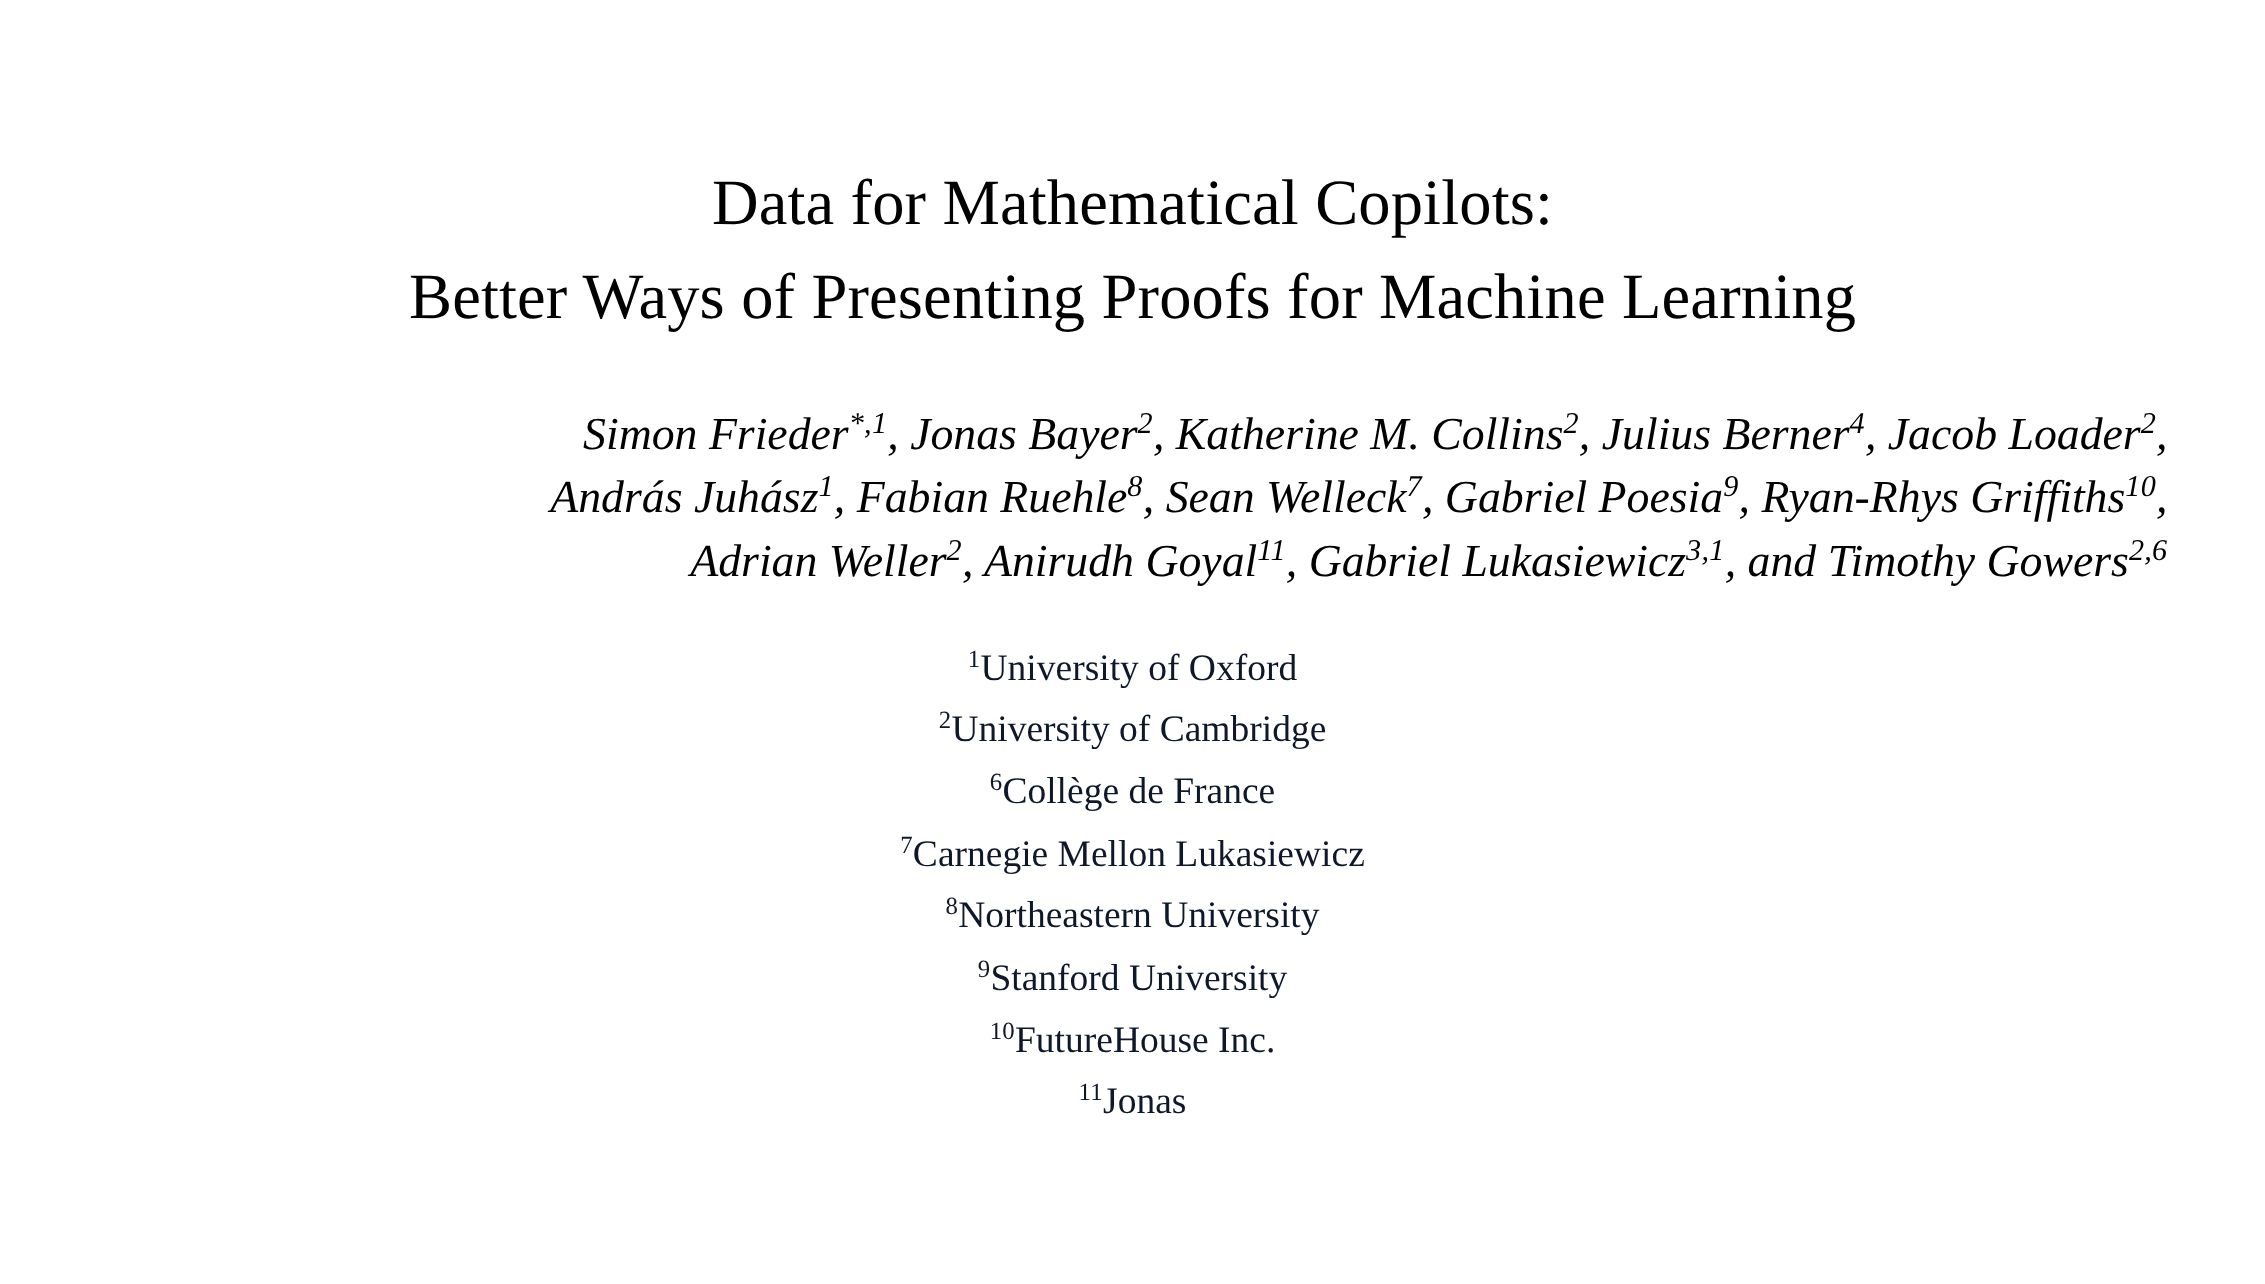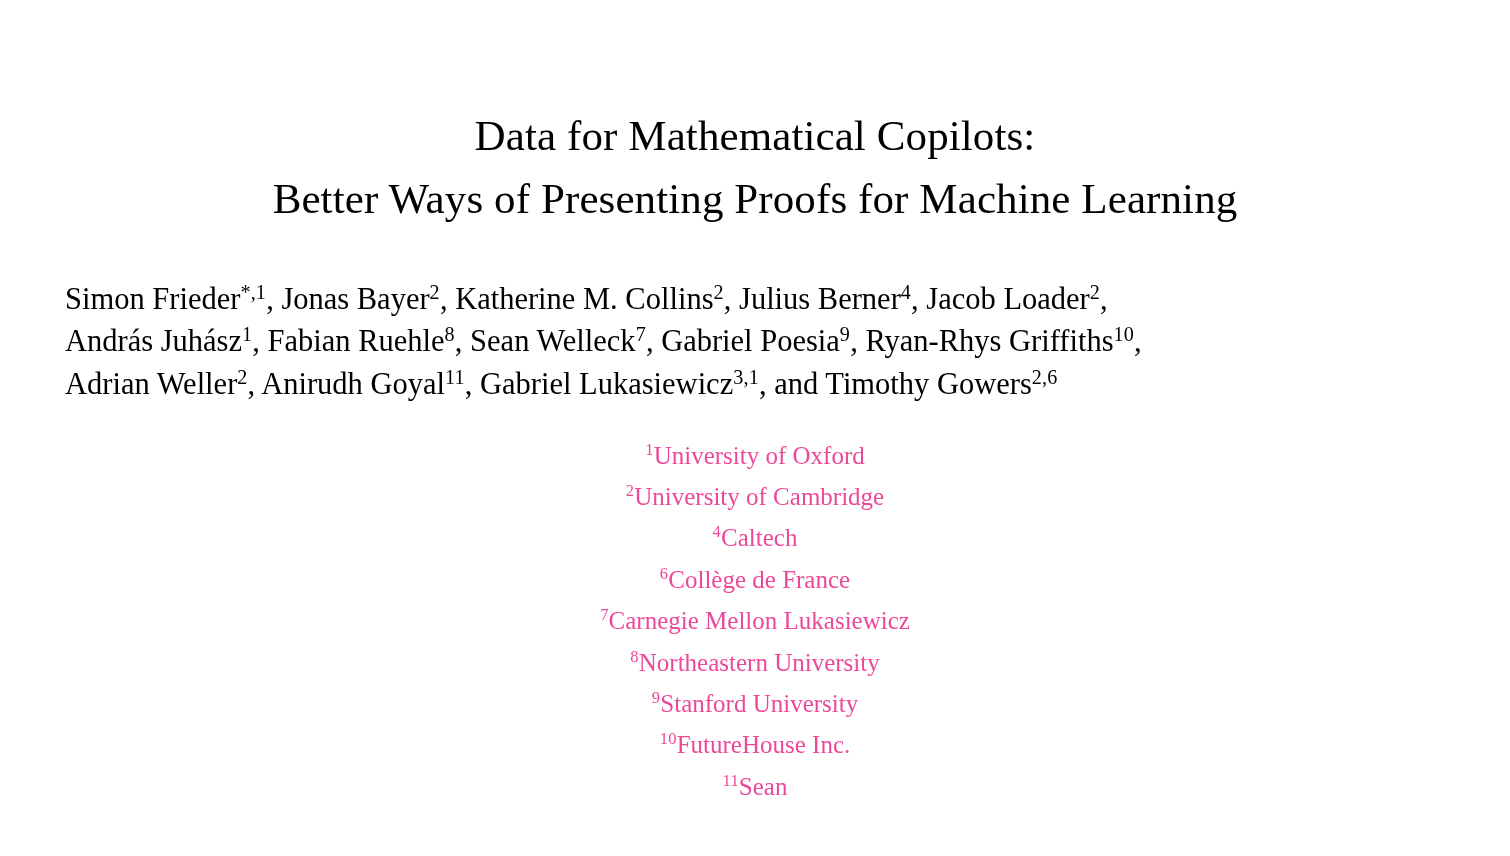--- a/index.html
+++ b/index.html
@@ -43,22 +43,23 @@
     font-weight: 400;
     line-height: 1.47;
     letter-spacing: 0.1px;
     color: #000000;
     white-space: nowrap;
   }
 
   
   .authors-block {
     width: 1380px;
-    margin-top: 48px;
-    text-align: left;
+    margin-top: 38px;
+    text-align: right;
+    font-style: italic;
   }
 
   .author-line {
     display: block;
     font-family: "Liberation Serif", "DejaVu Serif", serif;
     font-size: 30.5px;
     font-weight: 400;
     line-height: 1.38;
     color: #000000;
     white-space: nowrap;
@@ -70,21 +71,21 @@
     margin-top: 30px;
     text-align: center;
   }
 
   .affiliation-line {
     display: block;
     font-family: "Liberation Serif", "DejaVu Serif", serif;
     font-size: 25px;
     font-weight: 400;
     line-height: 1.655;
-    color: #ec4899;
+    color: #0f172a;
     white-space: nowrap;
   }
 
   
   sup.mark {
     font-size: 0.66em;
     vertical-align: 0.52em;
     line-height: 0;
     letter-spacing: 0.2px;
   }
@@ -108,22 +109,21 @@
 
   <div class="authors-block">
     <span class="author-line"><span>Simon Frieder</span><sup class="mark">*,1</sup>, <span>Jonas Bayer</span><sup class="mark">2</sup>, <span>Katherine M. Collins</span><sup class="mark">2</sup>, <span>Julius Berner</span><sup class="mark">4</sup>, <span>Jacob Loader</span><sup class="mark">2</sup>,</span>
     <span class="author-line"><span>András Juhász</span><sup class="mark">1</sup>, <span>Fabian Ruehle</span><sup class="mark">8</sup>, <span>Sean Welleck</span><sup class="mark">7</sup>, <span>Gabriel Poesia</span><sup class="mark">9</sup>, <span>Ryan-Rhys Griffiths</span><sup class="mark">10</sup>,</span>
     <span class="author-line"><span>Adrian Weller</span><sup class="mark">2</sup>, <span>Anirudh Goyal</span><sup class="mark">11</sup>, <span>Gabriel Lukasiewicz</span><sup class="mark">3,1</sup>, and <span>Timothy Gowers</span><sup class="mark">2,6</sup></span>
   </div>
 
   <div class="affiliations-block">
     <span class="affiliation-line"><sup class="pre-mark">1</sup><span>University of Oxford</span></span>
     <span class="affiliation-line"><sup class="pre-mark">2</sup><span>University of Cambridge</span></span>
-    <span class="affiliation-line"><sup class="pre-mark">4</sup><span>Caltech</span></span>
     <span class="affiliation-line"><sup class="pre-mark">6</sup><span>Collège de France</span></span>
     <span class="affiliation-line"><sup class="pre-mark">7</sup><span>Carnegie Mellon Lukasiewicz</span></span>
     <span class="affiliation-line"><sup class="pre-mark">8</sup><span>Northeastern University</span></span>
     <span class="affiliation-line"><sup class="pre-mark">9</sup><span>Stanford University</span></span>
     <span class="affiliation-line"><sup class="pre-mark">10</sup><span>FutureHouse Inc.</span></span>
-    <span class="affiliation-line"><sup class="pre-mark">11</sup><span>Sean</span></span>
+    <span class="affiliation-line"><sup class="pre-mark">11</sup><span>Jonas</span></span>
   </div>
 
 </div>
 
 </body></html>

